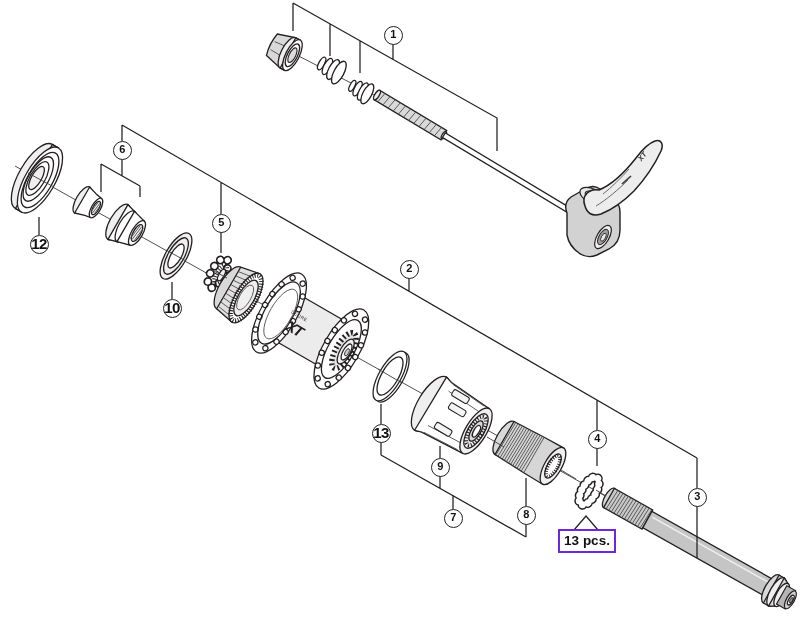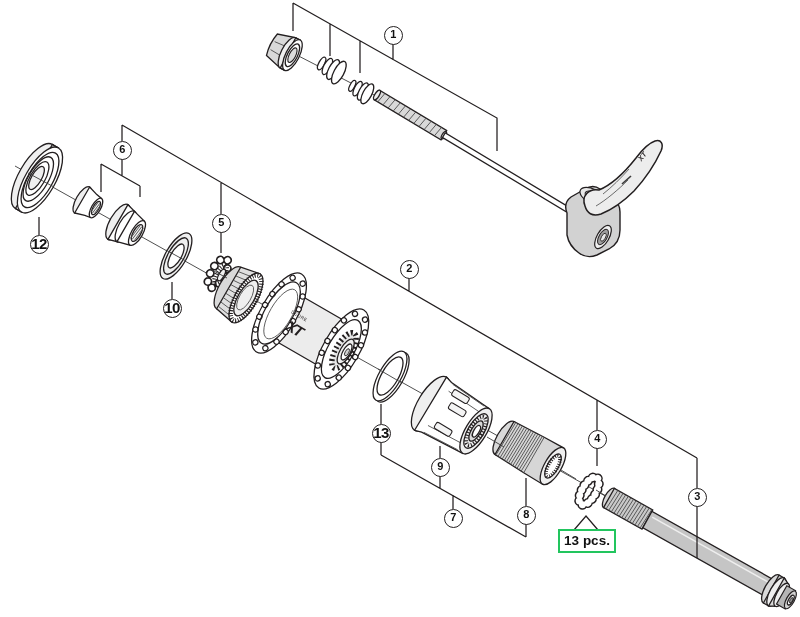--- a/index.html
+++ b/index.html
@@ -16,21 +16,21 @@
   .ld{fill:none;stroke:#231f20;stroke-width:1.25;}
   .dot{fill:none;stroke-linecap:round;}
   .logo{fill:#231f20;}
   
   .callout{position:absolute;width:19px;height:19px;box-sizing:border-box;
     border:1.6px solid #231f20;border-radius:50%;background:#fff;color:#111;
     font:bold 11px/15.5px "Liberation Sans",sans-serif;text-align:center;letter-spacing:-.5px;}
   .callout.two{font-size:15px;}
   
   .notebox{position:absolute;left:558px;top:529px;width:58px;height:24px;box-sizing:border-box;
-    border:2px solid #22c55e;background:#fff;color:#111;text-align:center;
+    border:2px solid #6d28d9;background:#fff;color:#111;text-align:center;
     font:bold 13.5px/20px "Liberation Sans",sans-serif;}
 </style>
 </head>
 <body>
 
 <div class="stage">
 
 <svg width="800" height="617" viewBox="0 0 800 617">
 
   <g>

